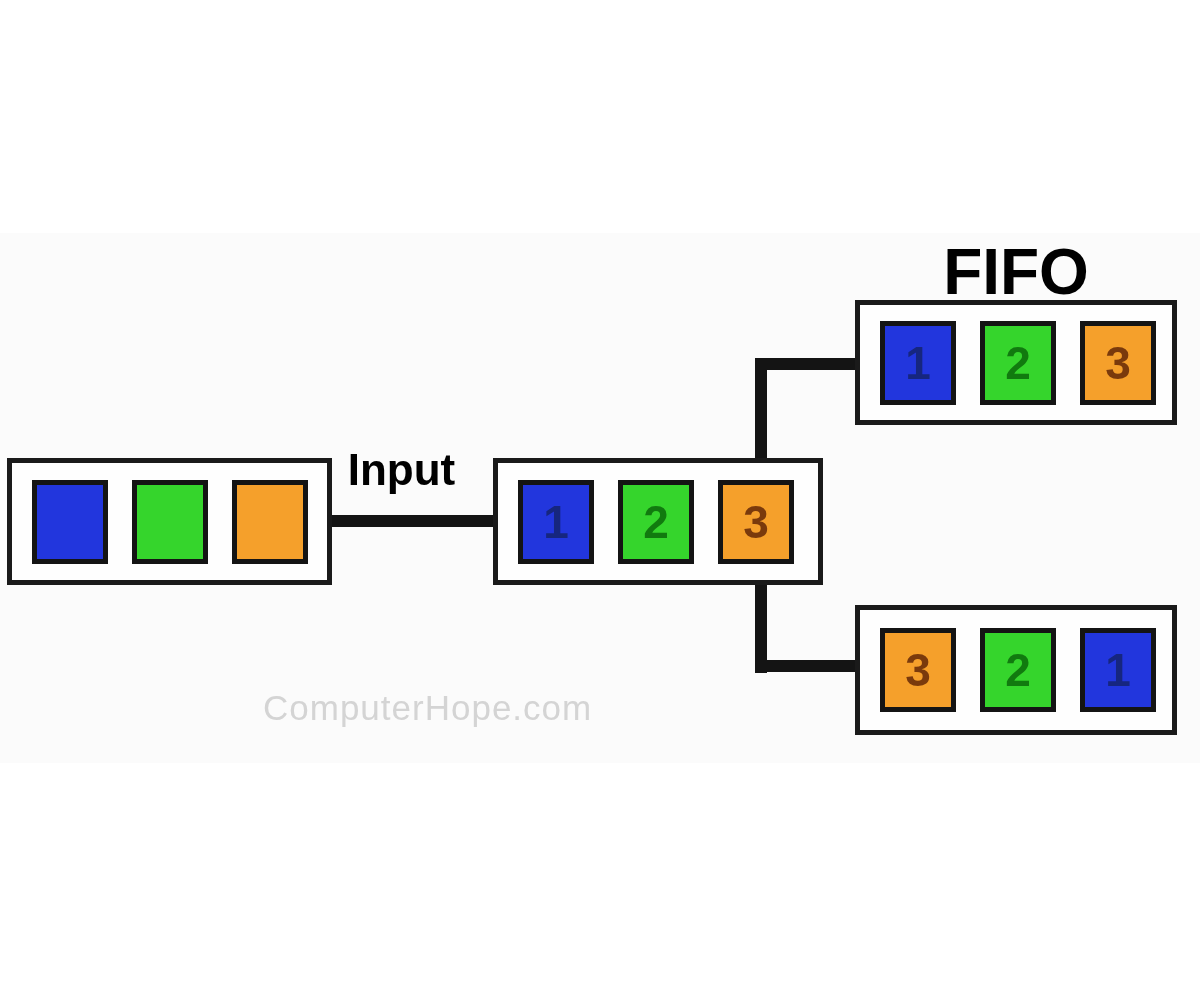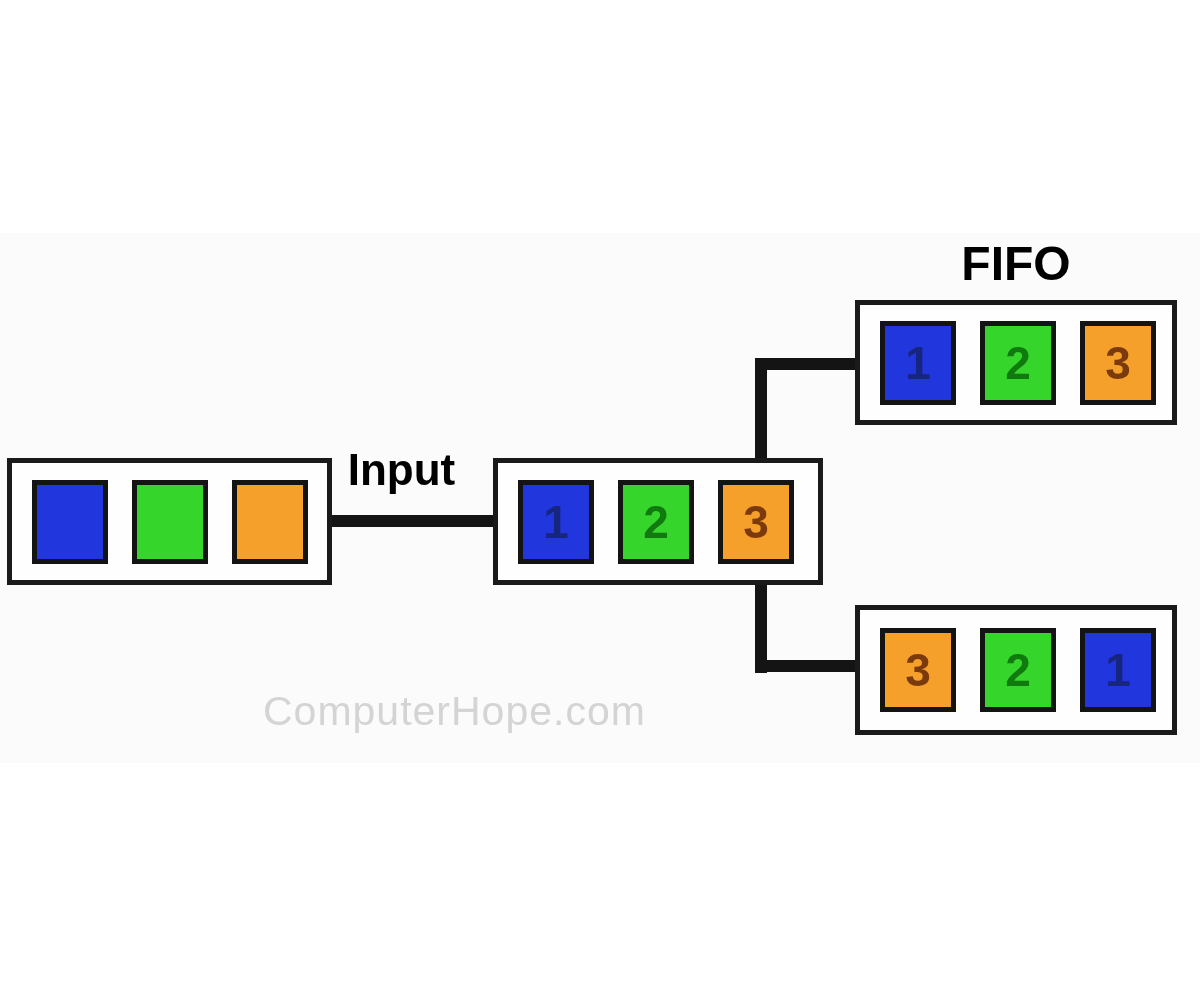--- a/index.html
+++ b/index.html
@@ -50,24 +50,24 @@
   }
   .diagram-label {
     position: absolute;
     font-weight: bold;
     color: #000000;
     text-align: center;
     line-height: 1;
     white-space: nowrap;
   }
   .label-input { font-size: 44px; }
-  .label-fifo, .label-lifo { font-size: 48px; }
+  .label-fifo, .label-lifo { font-size: 64px; }
   .watermark {
     position: absolute;
-    font-size: 41px;
+    font-size: 35px;
     letter-spacing: 1px;
     color: #d4d4d4;
     white-space: nowrap;
   }
 </style>
 </head>
 <body>
 
 <div id="stage">
 

